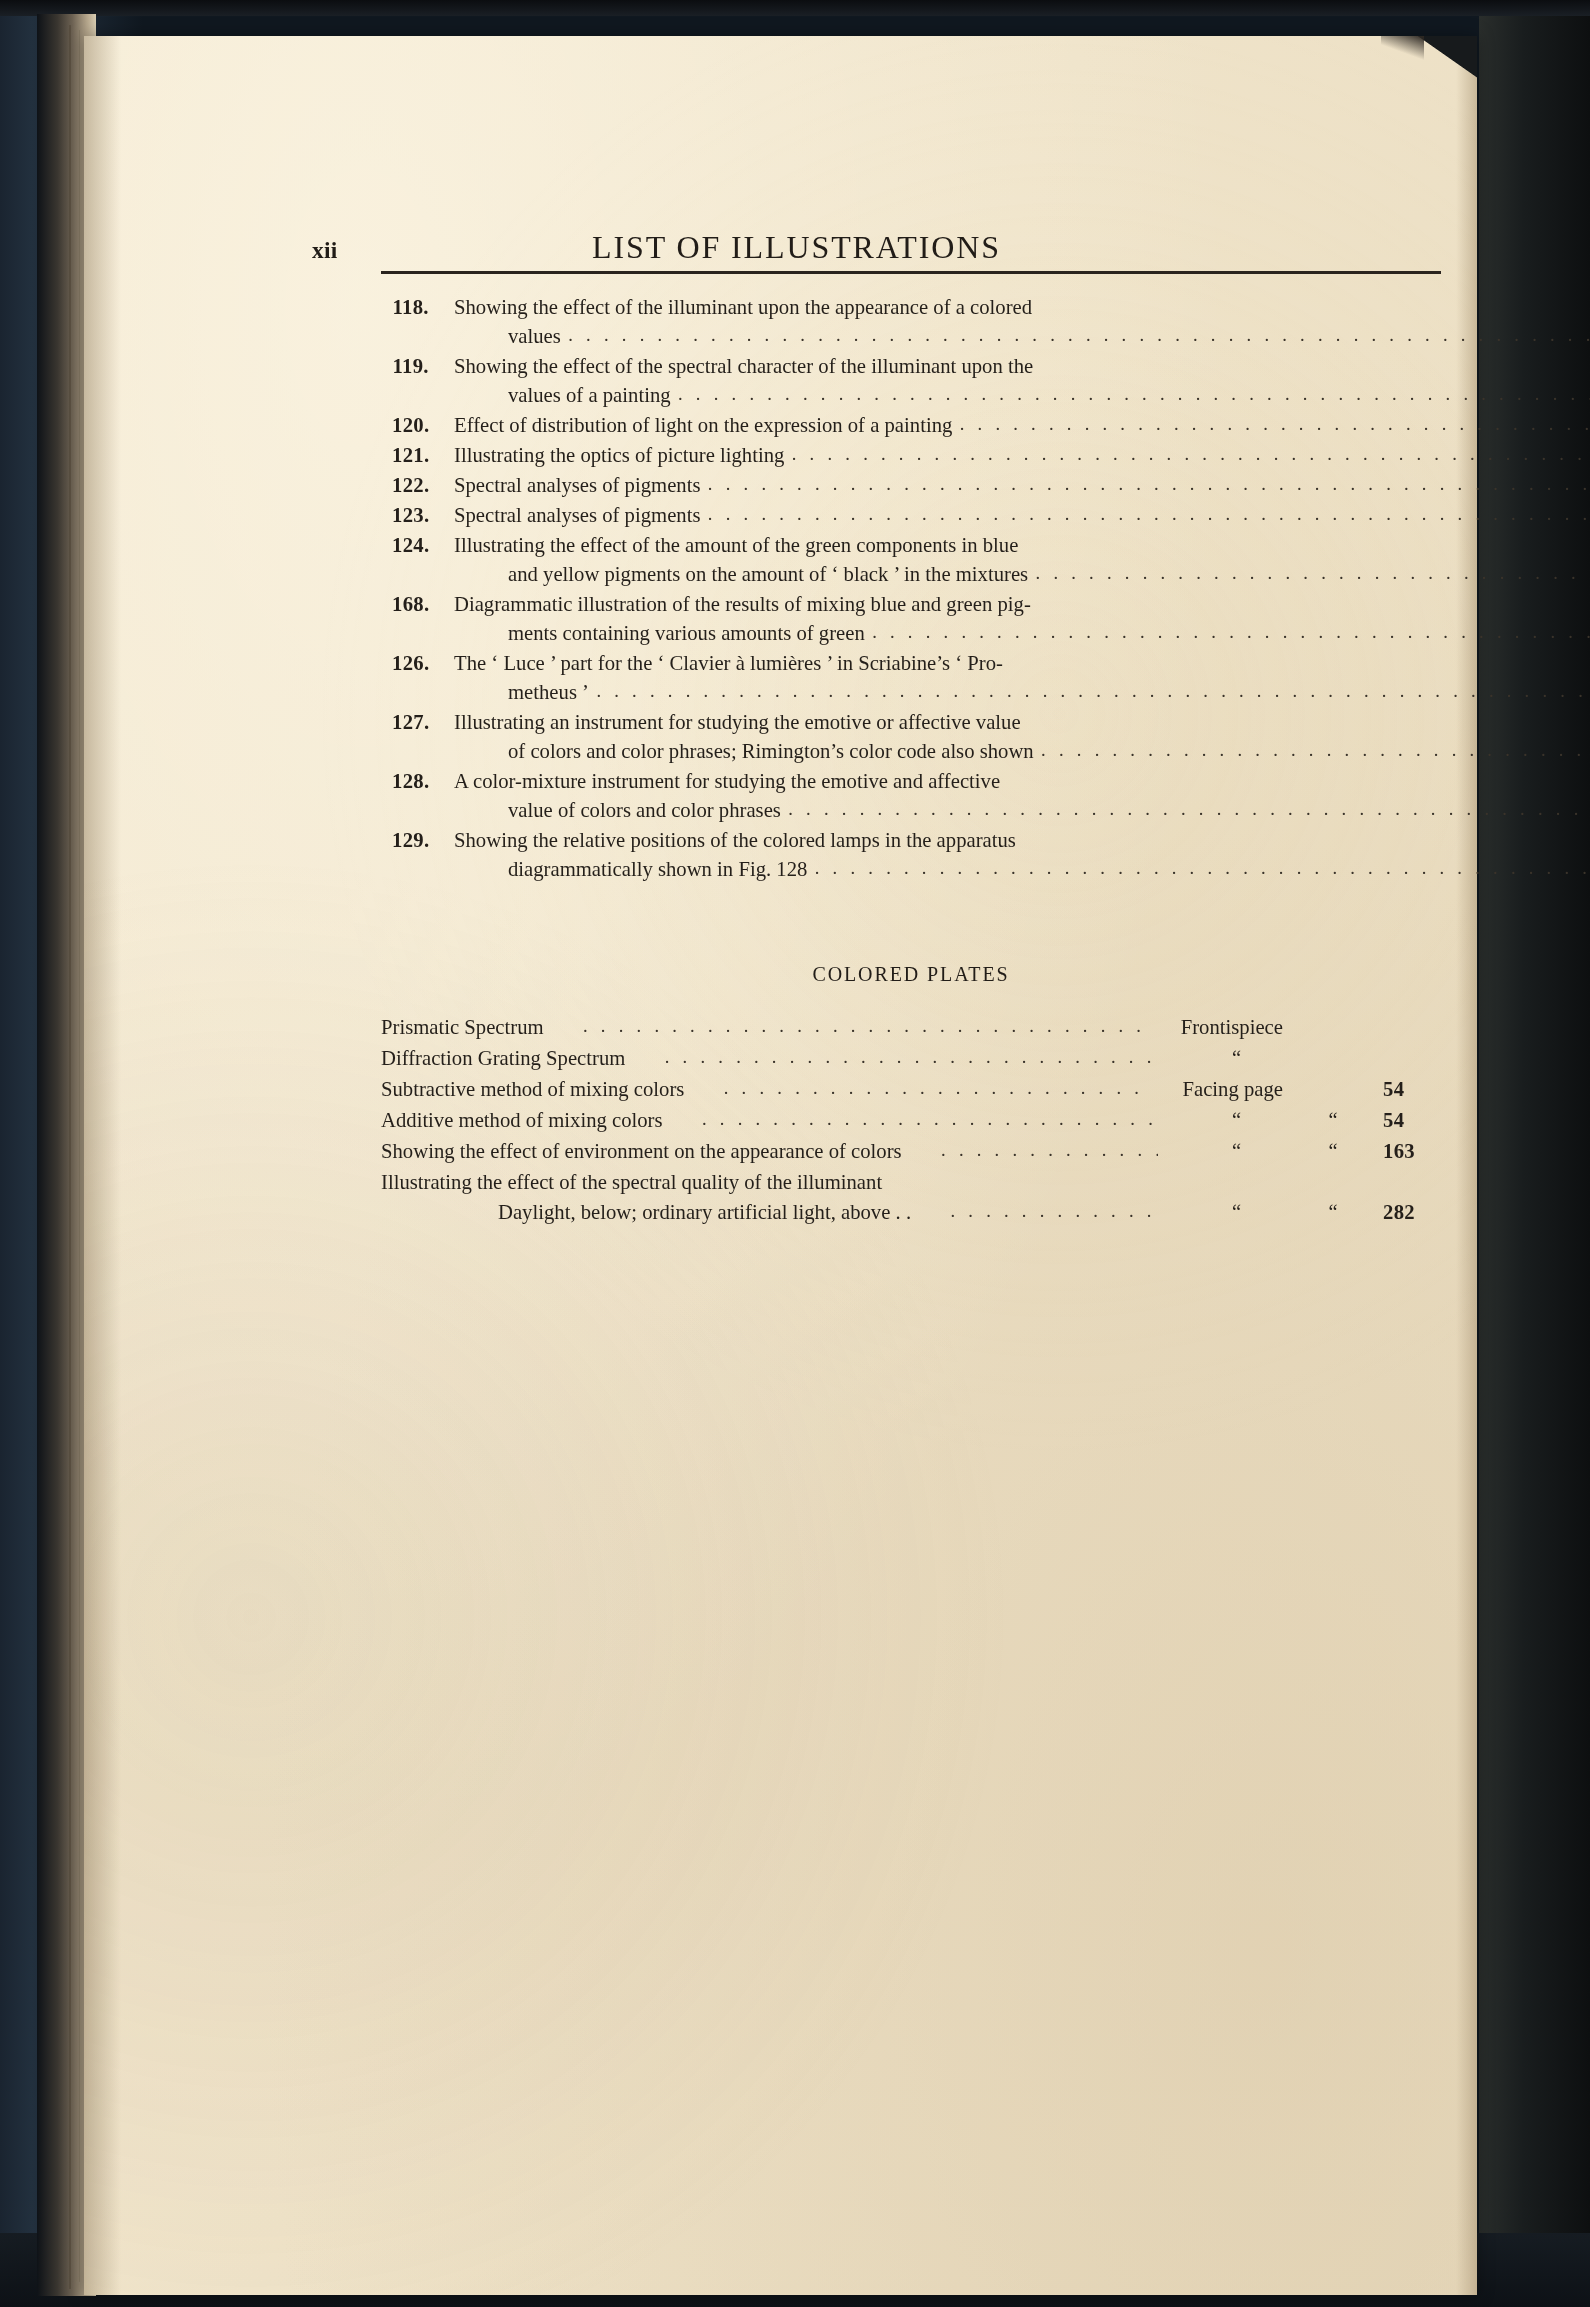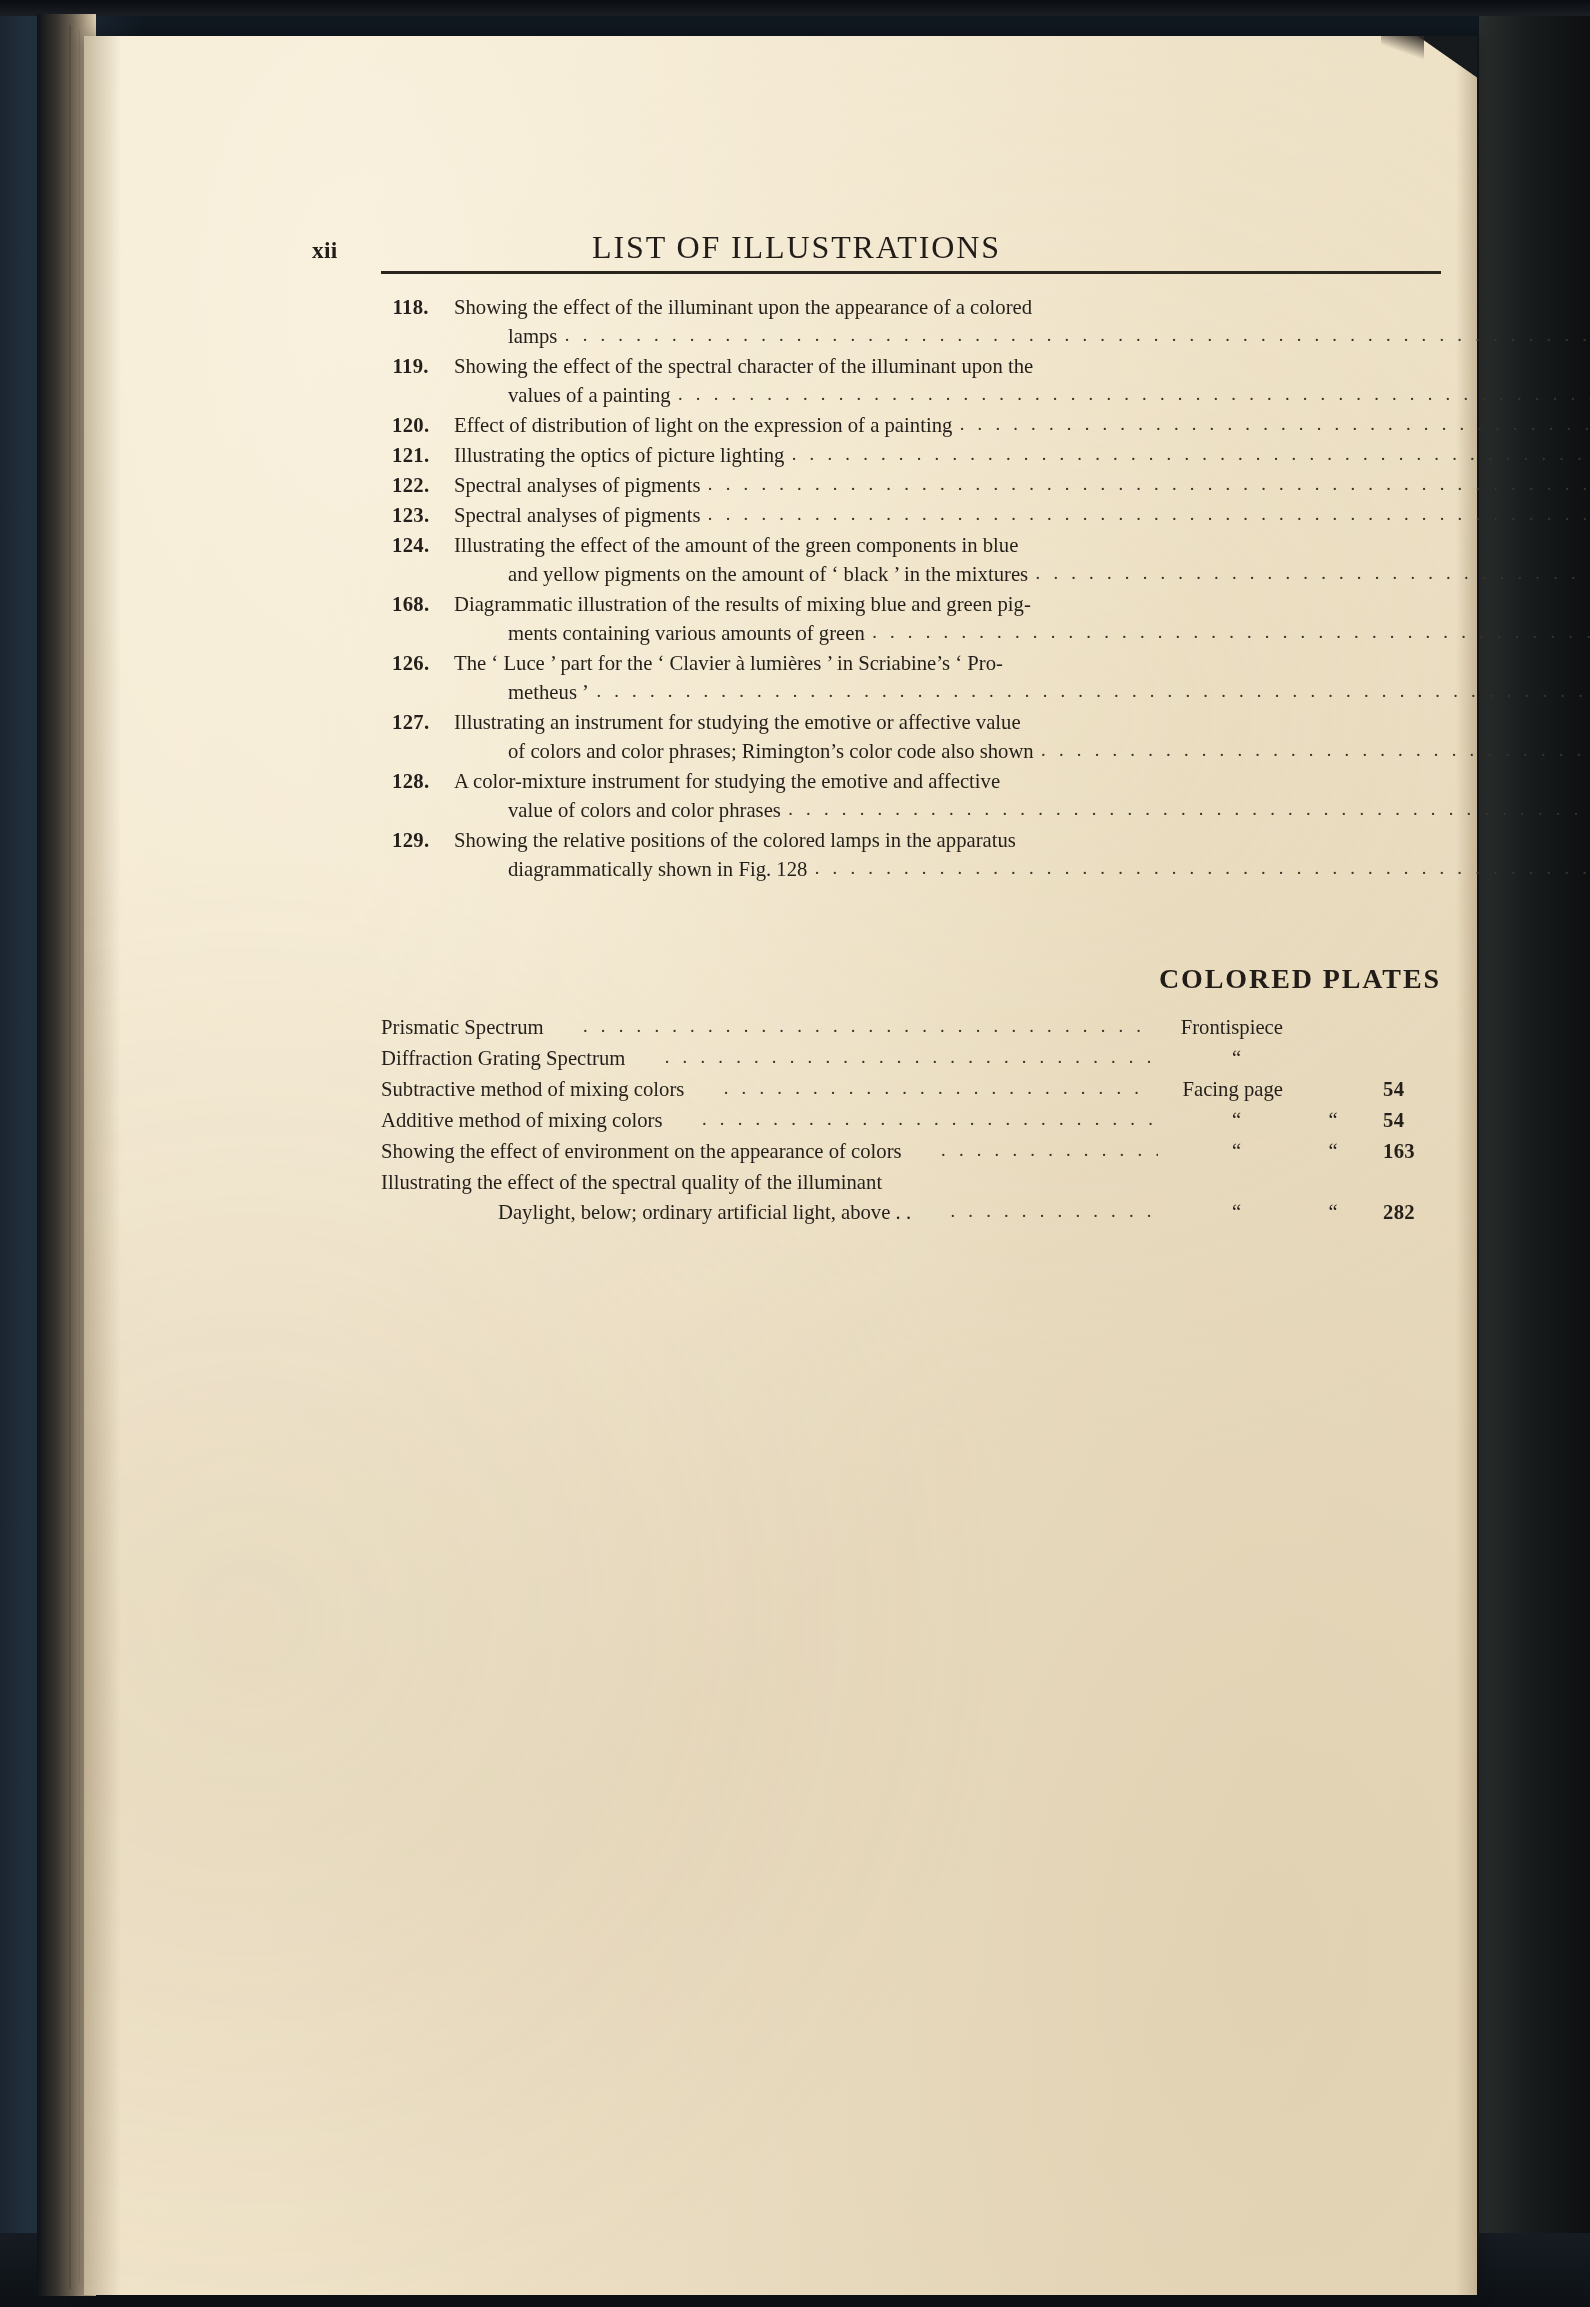--- a/index.html
+++ b/index.html
@@ -196,25 +196,24 @@
     position: relative;
     top: -1.9px;
   }
 
   
   .plates-title {
     position: absolute;
     left: 297px;
     top: 919px;
     width: 1060px;
-    text-align: right;
-    font-size: 28px;
+    text-align: center;
+    font-size: 20px;
     letter-spacing: 1.9px;
     color: #221d18;
-    font-weight: bold;
   }
   .plates-list {
     position: absolute;
     left: 297px;
     top: 968px;
     width: 1067px;
   }
   .plate-row {
     display: flex;
     align-items: baseline;
@@ -290,21 +289,21 @@
     <div class="rule"></div>
 
     <div class="fig-list" id="fig-list">
         <div class="fig-row">
           <div class="fig-num">118.</div>
           <div class="fig-body">
             <div class="fig-line">
               <span class="fig-text">Showing the effect of the illuminant upon the appearance of a colored</span>
             </div>
             <div class="fig-line indent">
-              <span class="fig-text">lamps</span>
+              <span class="fig-text">values</span>
               <span class="leader">. . . . . . . . . . . . . . . . . . . . . . . . . . . . . . . . . . . . . . . . . . . . . . . . . . . . . . . . . . . . . . . . . . . . . .</span>
             </div>
           </div>
         </div>
         <div class="fig-row">
           <div class="fig-num">119.</div>
           <div class="fig-body">
             <div class="fig-line">
               <span class="fig-text">Showing the effect of the spectral character of the illuminant upon the</span>
             </div>

